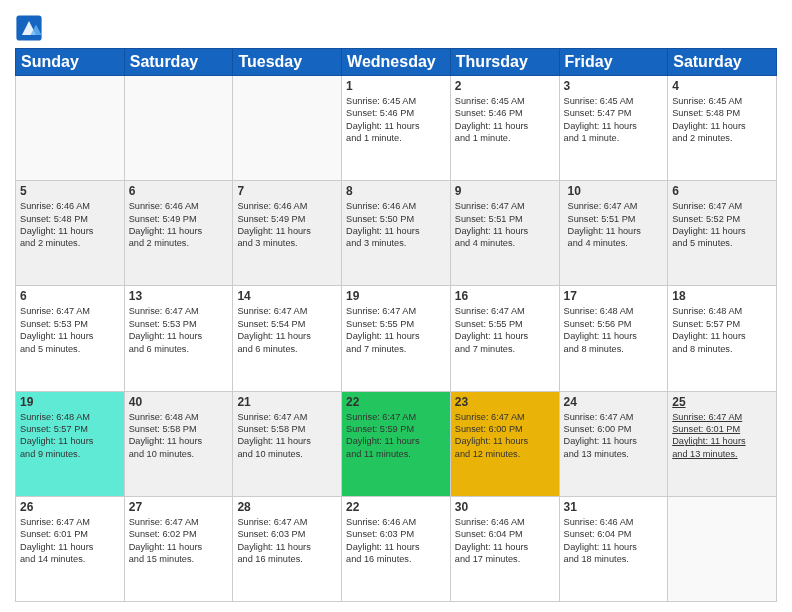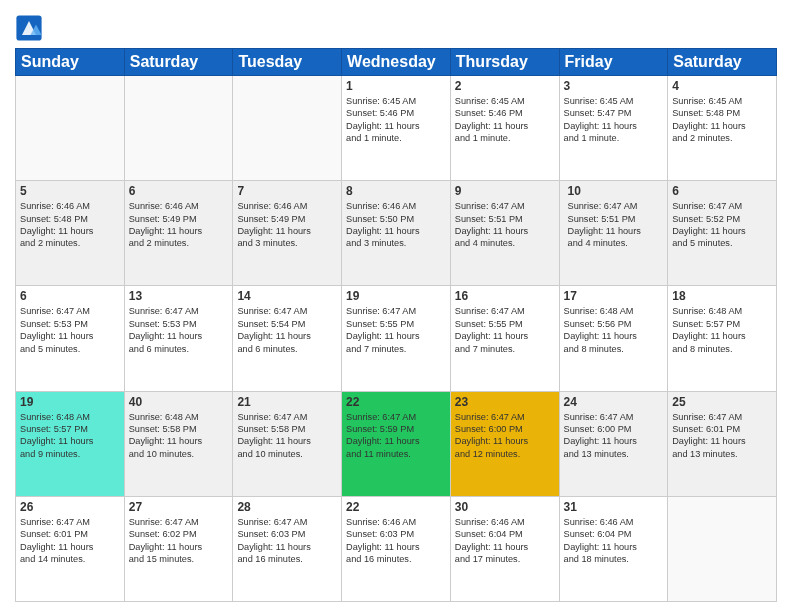--- a/index.html
+++ b/index.html
@@ -299,21 +299,21 @@
 Daylight: 11 hours
 and 12 minutes.</div>
           </td>
           <td style="background: rgb(240, 240, 240);">
             <span class="day-num">24</span>
             <div class="cell-info" style="white-space: pre-line;">Sunrise: 6:47 AM
 Sunset: 6:00 PM
 Daylight: 11 hours
 and 13 minutes.</div>
           </td>
-          <td style="background: rgb(240, 240, 240);">
+          <td style="background: rgb(240, 240, 240); text-decoration: underline;">
             <span class="day-num">25</span>
             <div class="cell-info" style="white-space: pre-line;">Sunrise: 6:47 AM
 Sunset: 6:01 PM
 Daylight: 11 hours
 and 13 minutes.</div>
           </td>
         </tr>
         <tr>
           <td>
             <span class="day-num">26</span>

